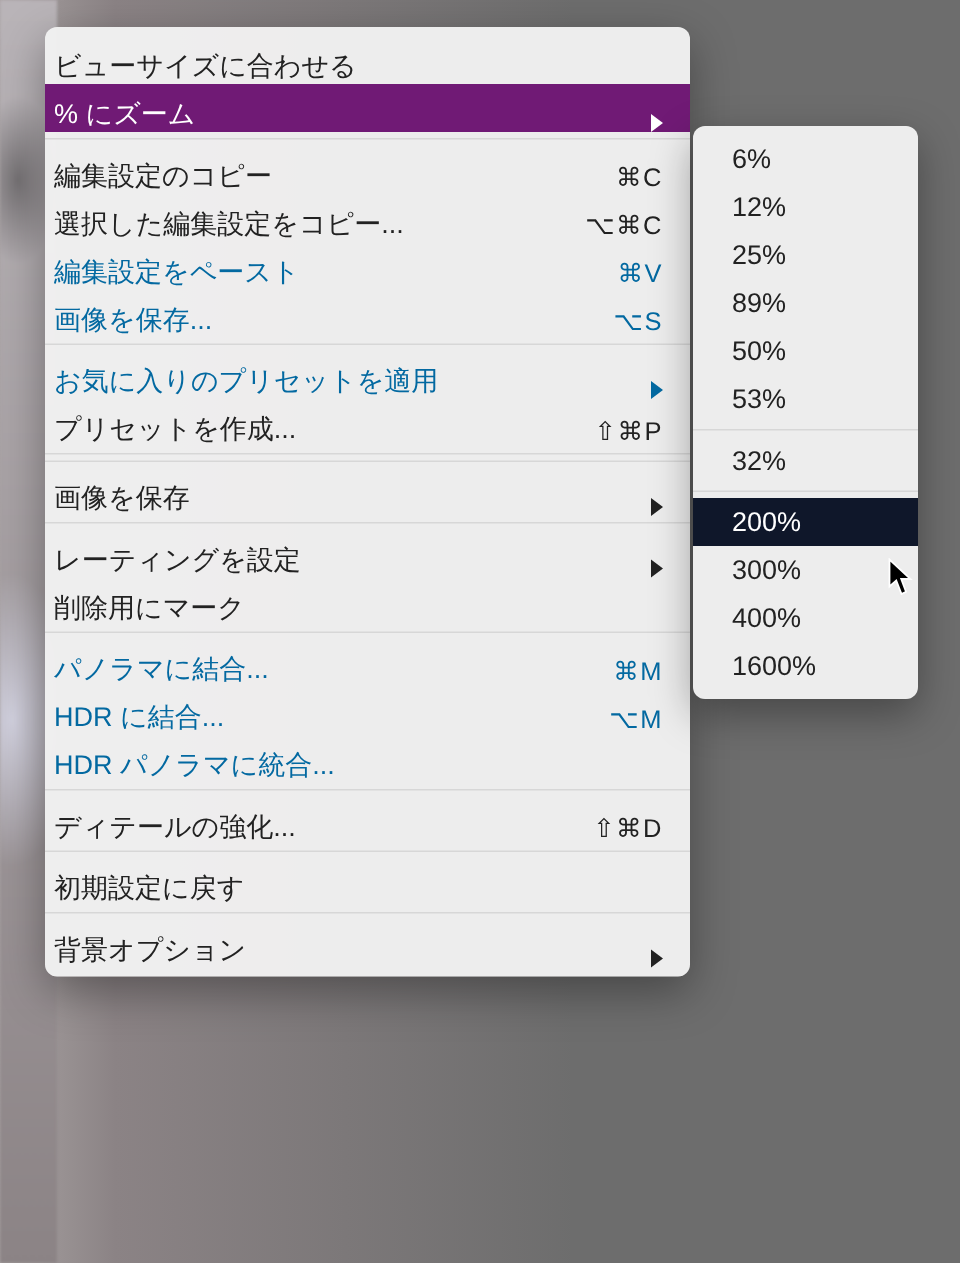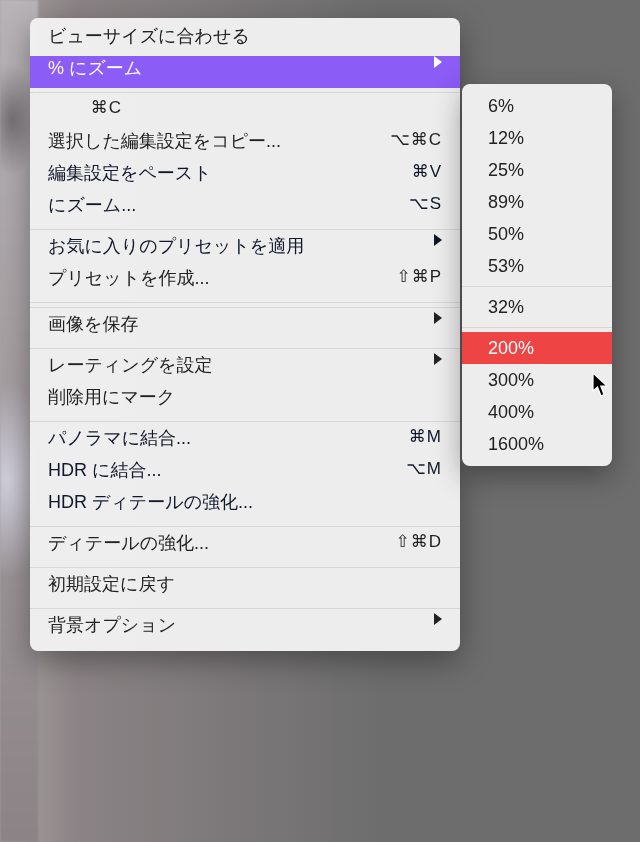--- a/index.html
+++ b/index.html
@@ -43,33 +43,33 @@
     left: 30px;
     top: 18px;
     width: 430px;
     background: rgba(240,240,240,0.98);
     border-radius: 8px;
     box-shadow: 0 10px 30px rgba(0,0,0,0.35);
     padding: 6px 0;
   }
   .menu-row {
     display: flex;
-    align-items: flex-start;
+    align-items: flex-end;
     justify-content: space-between;
     height: 32px;
-    padding: 0 18px 0 18px;
+    padding: 0 18px 0 6px;
     color: #222;
     white-space: nowrap;
   }
   .menu-row.highlight {
-    background: #8b5cf6;
+    background: #701a75;
     color: #fff;
   }
   .menu-row.disabled {
-    color: #0f172a;
+    color: #0369a1;
   }
   .menu-sep {
     height: 1px;
     margin: 4px 0;
     background: #d7d7d7;
   }
   .label-text { flex: 1; }
   .shortcut {
     font-size: 17px;
     letter-spacing: 1px;
@@ -96,21 +96,21 @@
     padding: 6px 0;
   }
   .sub-row {
     display: flex;
     align-items: center;
     height: 32px;
     padding: 0 18px 0 26px;
     color: #222;
   }
   .sub-row.highlight {
-    background: #ef4444;
+    background: #0f172a;
     color: #fff;
   }
   .sub-sep {
     height: 1px;
     margin: 4px 0;
     background: #d7d7d7;
   }
 
   .cursor {
     position: absolute;
@@ -129,32 +129,33 @@
   <div class="menu" id="main-menu">
       <div class="menu-row">
         <span class="label-text">ビューサイズに合わせる</span>
       </div>
       <div class="menu-row highlight">
         <span class="label-text">% にズーム</span>
         <span class="submenu-arrow"></span>
       </div>
       <div class="menu-sep"></div>
       <div class="menu-row">
+        <span class="label-text">編集設定のコピー</span>
         <span class="shortcut">⌘C</span>
       </div>
       <div class="menu-row">
         <span class="label-text">選択した編集設定をコピー...</span>
         <span class="shortcut">⌥⌘C</span>
       </div>
       <div class="menu-row disabled">
         <span class="label-text">編集設定をペースト</span>
         <span class="shortcut">⌘V</span>
       </div>
       <div class="menu-row disabled">
-        <span class="label-text">にズーム...</span>
+        <span class="label-text">画像を保存...</span>
         <span class="shortcut">⌥S</span>
       </div>
       <div class="menu-sep"></div>
       <div class="menu-row disabled">
         <span class="label-text">お気に入りのプリセットを適用</span>
         <span class="submenu-arrow"></span>
       </div>
       <div class="menu-row">
         <span class="label-text">プリセットを作成...</span>
         <span class="shortcut">⇧⌘P</span>
@@ -176,21 +177,21 @@
       <div class="menu-sep"></div>
       <div class="menu-row disabled">
         <span class="label-text">パノラマに結合...</span>
         <span class="shortcut">⌘M</span>
       </div>
       <div class="menu-row disabled">
         <span class="label-text">HDR に結合...</span>
         <span class="shortcut">⌥M</span>
       </div>
       <div class="menu-row disabled">
-        <span class="label-text">HDR ディテールの強化...</span>
+        <span class="label-text">HDR パノラマに統合...</span>
       </div>
       <div class="menu-sep"></div>
       <div class="menu-row">
         <span class="label-text">ディテールの強化...</span>
         <span class="shortcut">⇧⌘D</span>
       </div>
       <div class="menu-sep"></div>
       <div class="menu-row">
         <span class="label-text">初期設定に戻す</span>
       </div>

